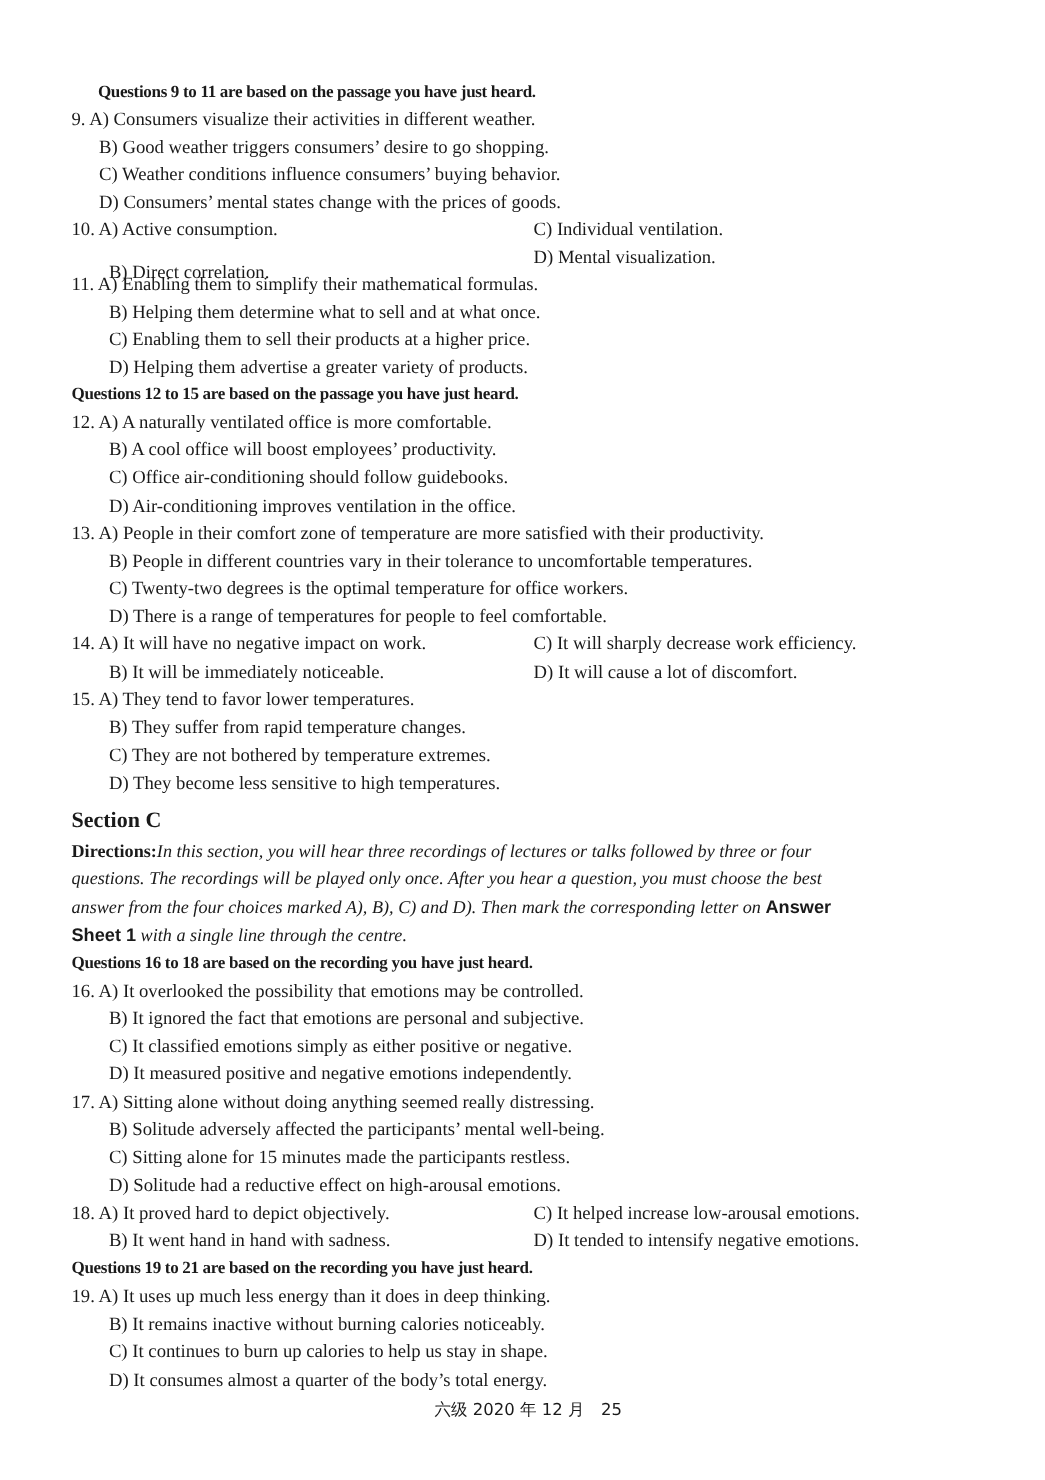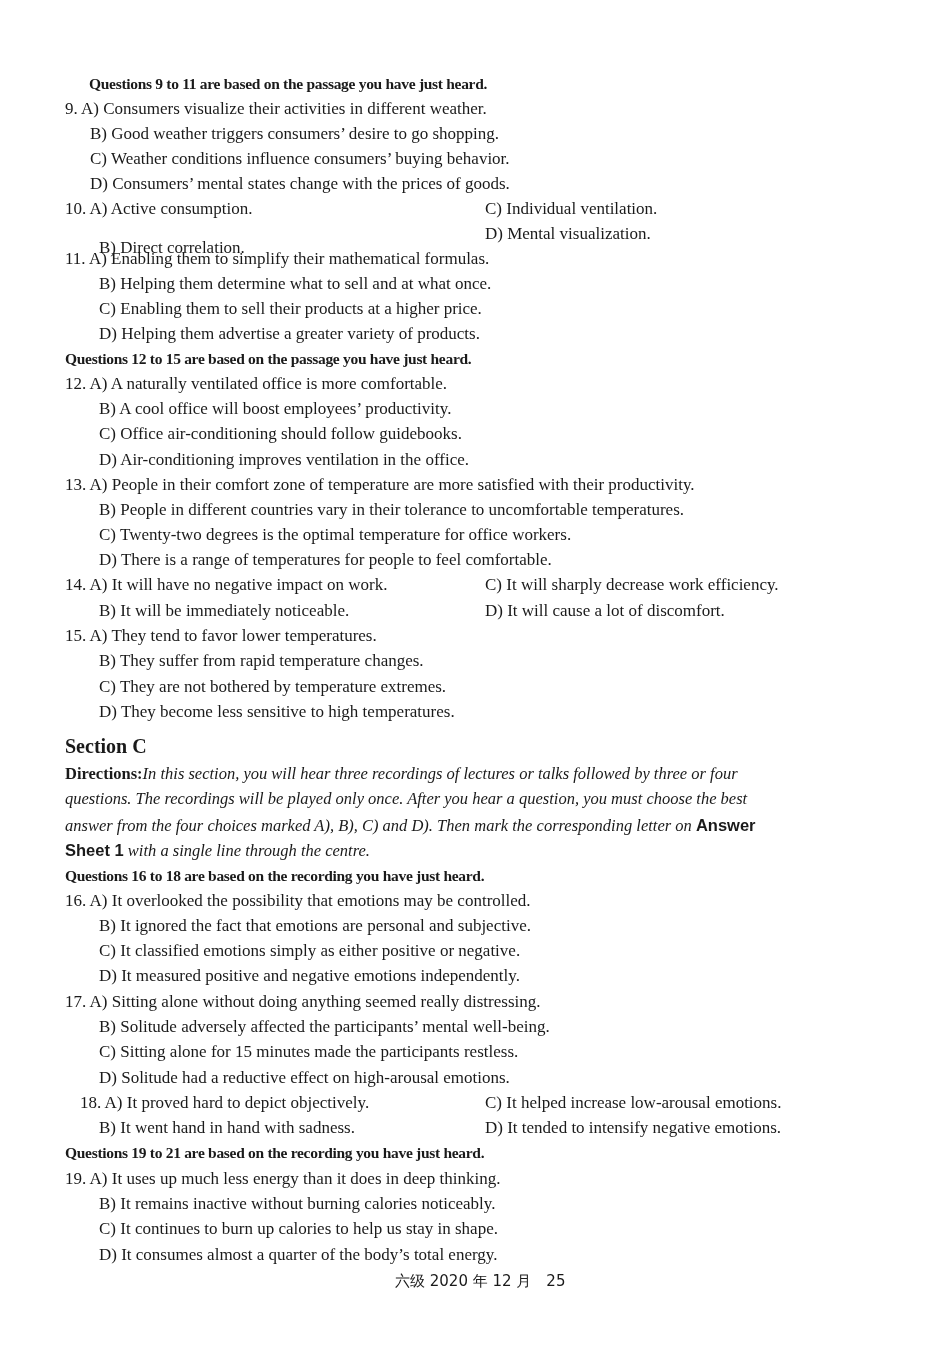--- a/index.html
+++ b/index.html
@@ -49,21 +49,21 @@
     <div class="line" style="left: 99px; top: 702px;">D) They become less sensitive to high temperatures.</div>
     <div class="line hdr" style="left: 65px; top: 866px;">Questions 16 to 18 are based on the recording you have just heard.</div>
     <div class="line" style="left: 65px; top: 891px;">16. A) It overlooked the possibility that emotions may be controlled.</div>
     <div class="line" style="left: 99px; top: 916px;">B) It ignored the fact that emotions are personal and subjective.</div>
     <div class="line" style="left: 99px; top: 941px;">C) It classified emotions simply as either positive or negative.</div>
     <div class="line" style="left: 99px; top: 966px;">D) It measured positive and negative emotions independently.</div>
     <div class="line" style="left: 65px; top: 992px;">17. A) Sitting alone without doing anything seemed really distressing.</div>
     <div class="line" style="left: 99px; top: 1017px;">B) Solitude adversely affected the participants’ mental well-being.</div>
     <div class="line" style="left: 99px; top: 1042px;">C) Sitting alone for 15 minutes made the participants restless.</div>
     <div class="line" style="left: 99px; top: 1068px;">D) Solitude had a reductive effect on high-arousal emotions.</div>
-    <div class="line" style="left: 80px; top: 1093px;">18. A) It proved hard to depict objectively.</div>
+    <div class="line" style="left: 65px; top: 1093px;">18. A) It proved hard to depict objectively.</div>
     <div class="line" style="left: 485px; top: 1093px;">C) It helped increase low-arousal emotions.</div>
     <div class="line" style="left: 99px; top: 1118px;">B) It went hand in hand with sadness.</div>
     <div class="line" style="left: 485px; top: 1118px;">D) It tended to intensify negative emotions.</div>
     <div class="line hdr" style="left: 65px; top: 1143px;">Questions 19 to 21 are based on the recording you have just heard.</div>
     <div class="line" style="left: 65px; top: 1169px;">19. A) It uses up much less energy than it does in deep thinking.</div>
     <div class="line" style="left: 99px; top: 1194px;">B) It remains inactive without burning calories noticeably.</div>
     <div class="line" style="left: 99px; top: 1219px;">C) It continues to burn up calories to help us stay in shape.</div>
     <div class="line" style="left: 99px; top: 1245px;">D) It consumes almost a quarter of the body’s total energy.</div>
   </div>
 

